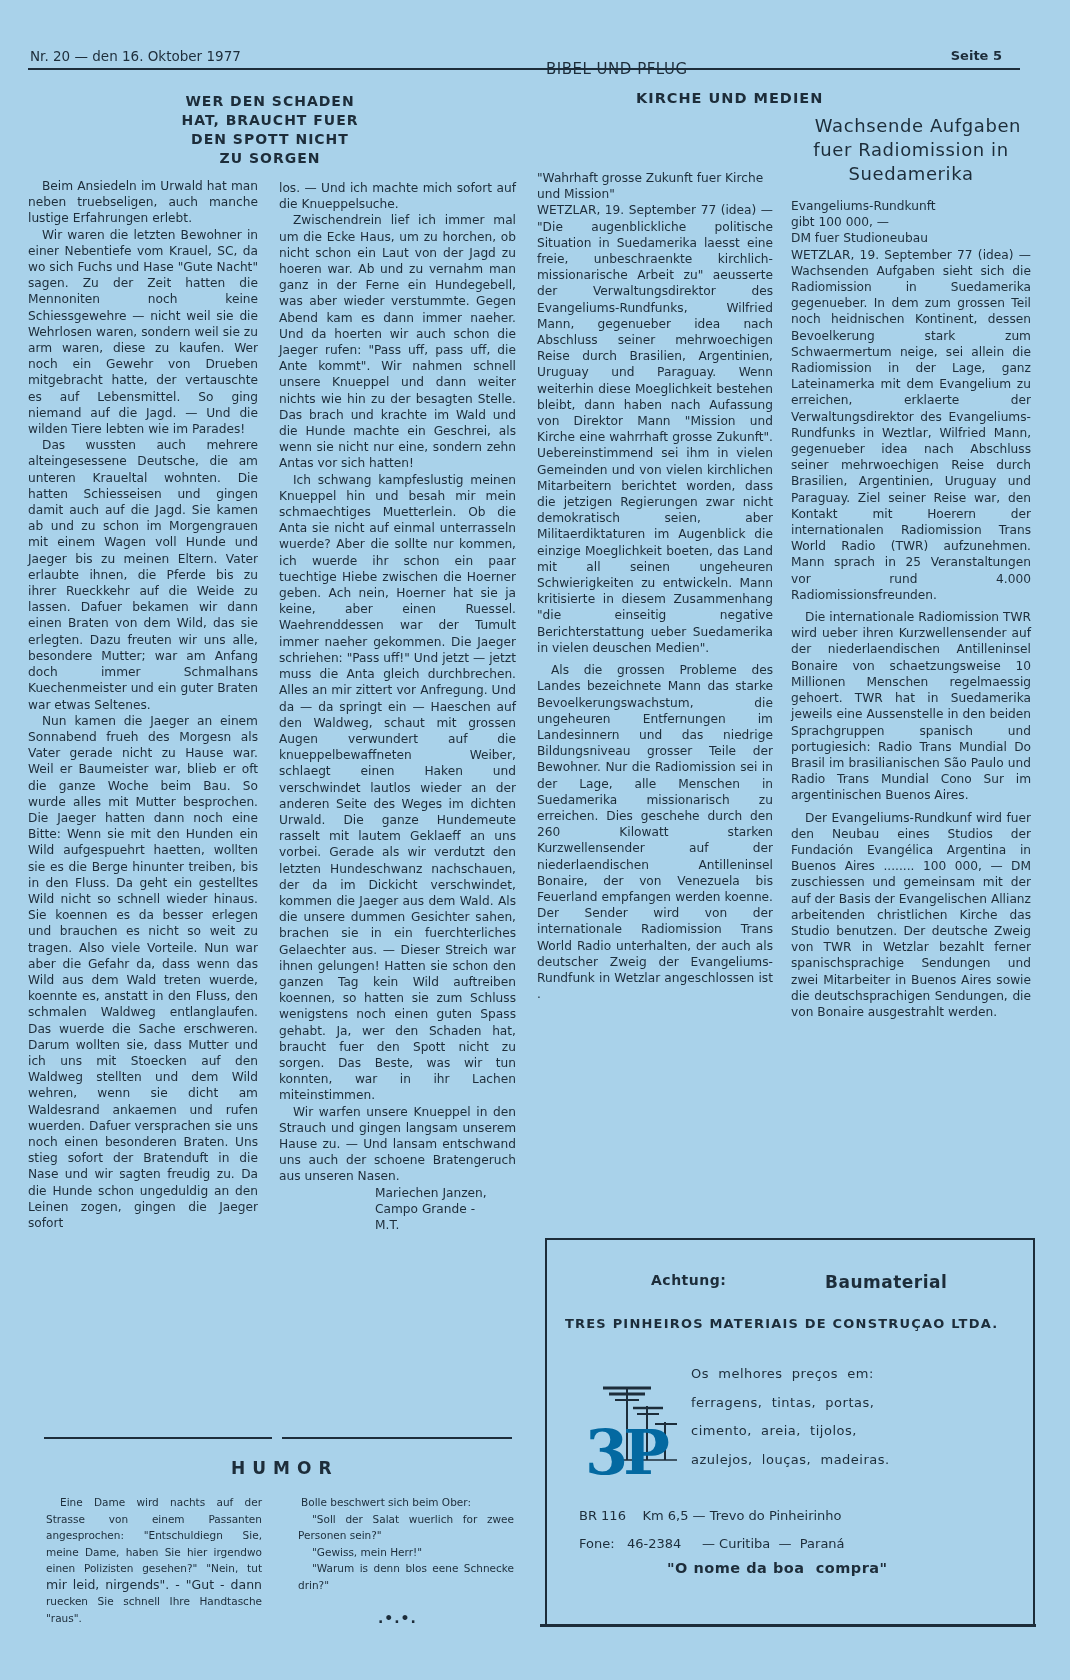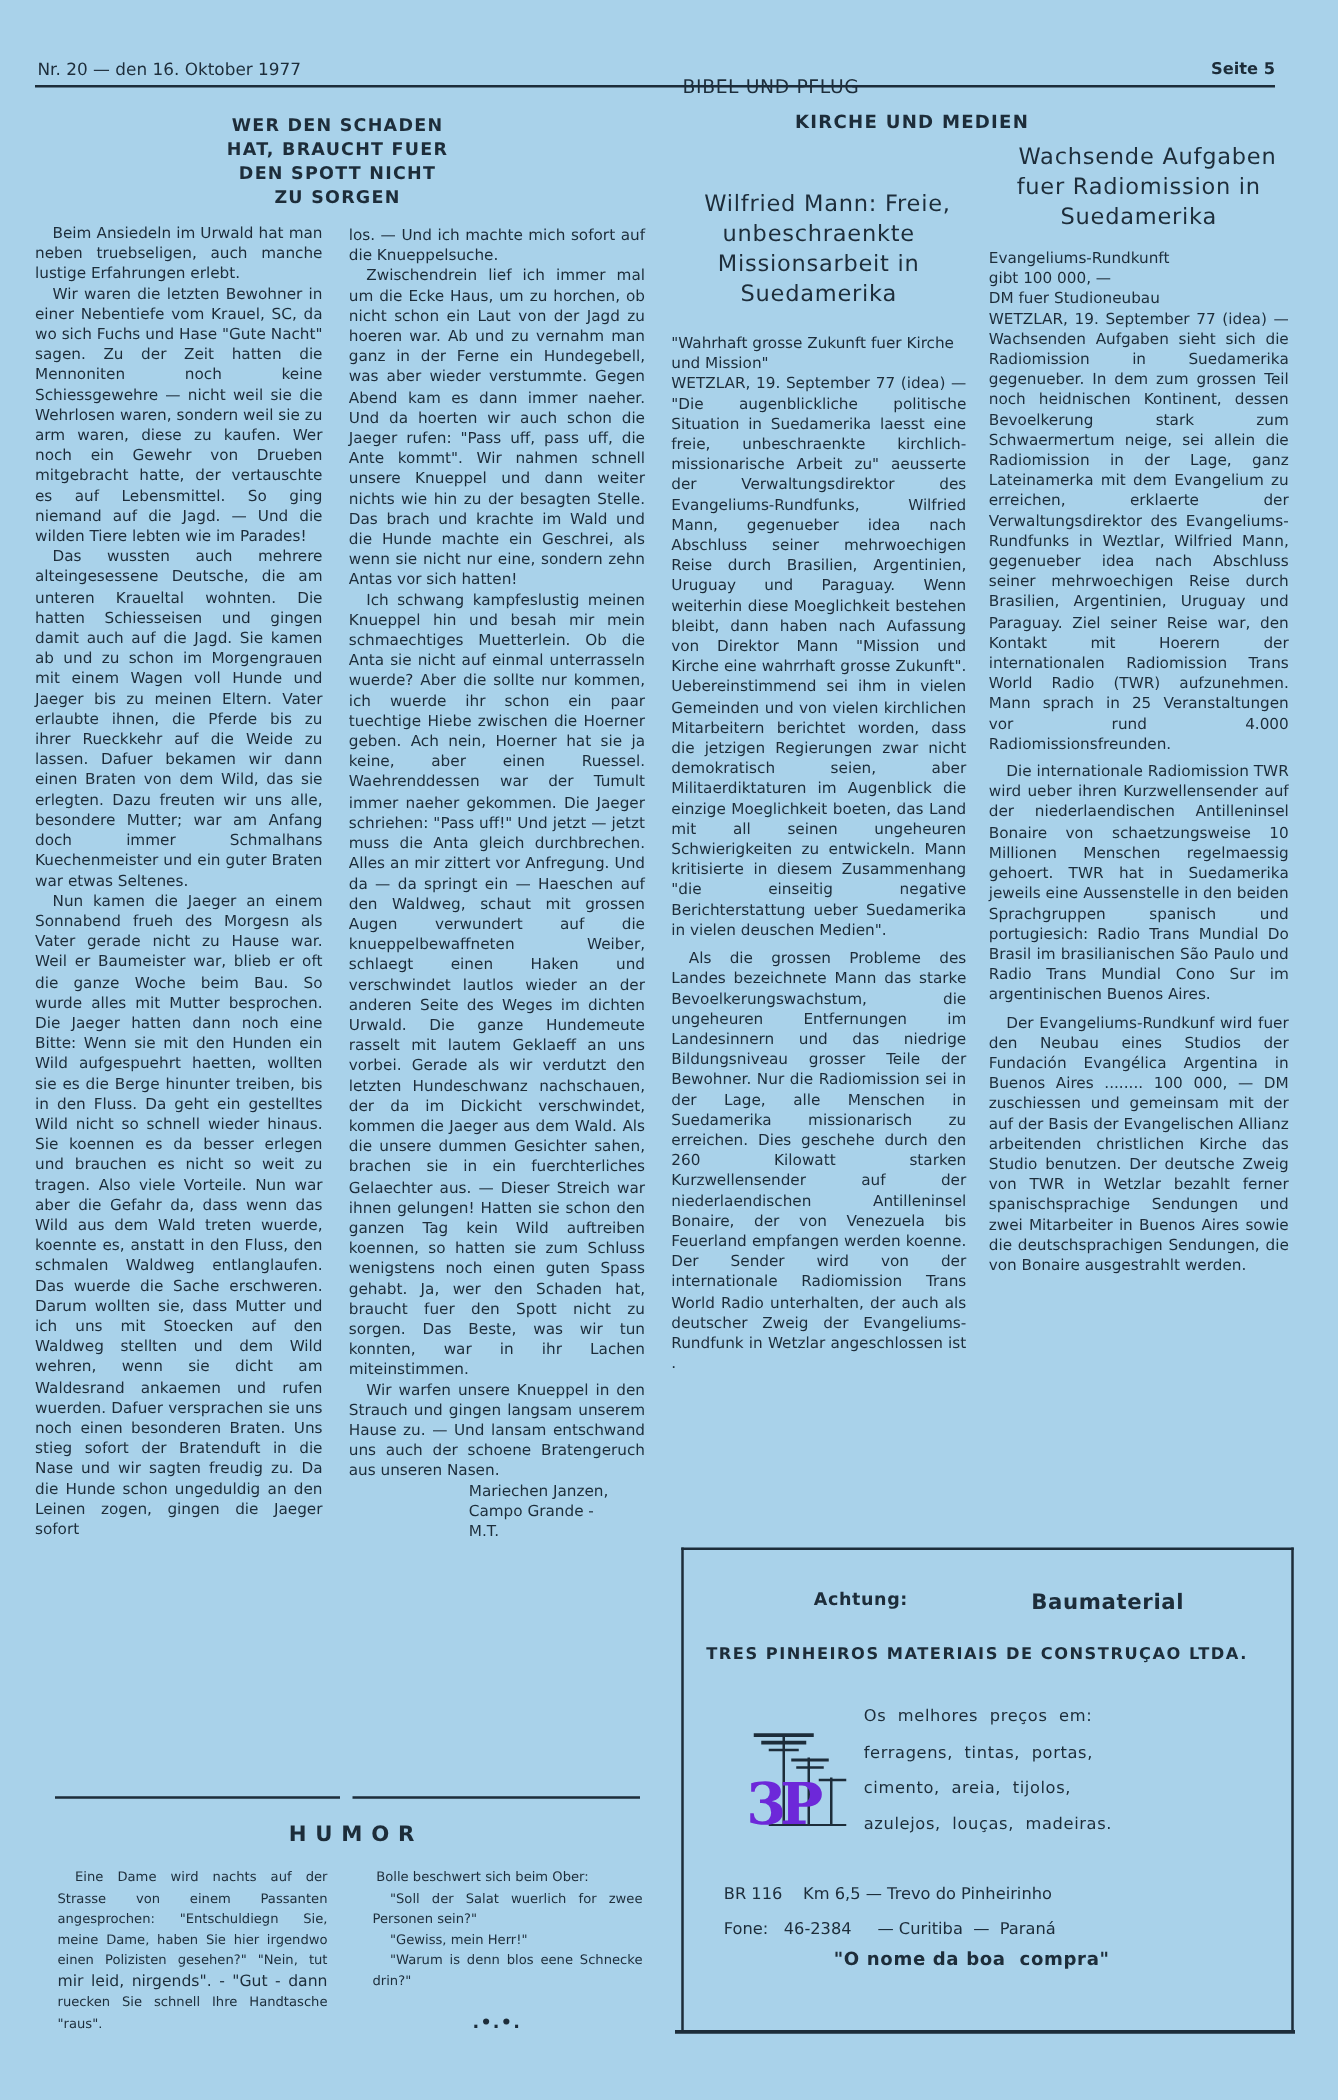--- a/index.html
+++ b/index.html
@@ -7,21 +7,21 @@
     width: 1070px; height: 1680px; overflow: hidden;
     background: #a9d2ea;
     color: #1d2d3a;
     font-family: "DejaVu Sans", sans-serif;
     position: relative;
   }
   .page { position: absolute; left: 0; top: 0; width: 1070px; height: 1680px; }
   .masthead { position: absolute; left: 28px; top: 44px; width: 992px; height: 24px; border-bottom: 2px solid #1d2d3a; font-size: 13.5px; text-decoration: underline; }
   .masthead .date { position: absolute; left: 2px; top: 4px; }
   .masthead .title { position: absolute; left: 518px; top: 16px; font-size: 15px; letter-spacing: 0.5px; }
-  .masthead .page-no { position: absolute; right: 0; top: 4px; font-weight: bold; font-size: 13px; }
+  .masthead .page-no { position: absolute; right: 18px; top: 4px; font-weight: bold; font-size: 13px; }
   .col { position: absolute; font-size: 12.2px; line-height: 16.2px; text-align: justify; hyphens: manual; }
   .col p { margin: 0; text-indent: 14px; }
   .col p.noindent { text-indent: 0; }
   .headline { font-weight: bold; text-align: center; font-size: 14px; line-height: 19px; letter-spacing: 1px; margin: 0; }
   .section-head { position: absolute; left: 636px; top: 90px; font-weight: bold; font-size: 14.5px; letter-spacing: 1px; }
   .subhead { font-weight: normal; font-size: 18px; line-height: 24px; text-align: center; margin: 0; letter-spacing: 0.6px; }
   .lede { text-align: left; }
   .byline { text-align: left; padding-left: 96px; }
   .rule { position: absolute; height: 2px; background: #1d2d3a; }
   .humor-title { position: absolute; left: 231px; top: 1458px; font-weight: bold; font-size: 17px; letter-spacing: 7px; }
@@ -34,21 +34,21 @@
   .ad-bottom { position: absolute; left: 540px; top: 1624px; width: 496px; height: 3px; background: #1d2d3a; }
   .ad-box { position: absolute; left: 545px; top: 1238px; width: 486px; height: 386px; border: 2px solid #1d2d3a; border-bottom: none; }
   .ad .txt { position: absolute; white-space: nowrap; }
   .ad-achtung { left: 106px; top: 34px; font-weight: bold; font-size: 14px; letter-spacing: 0.5px; }
   .ad-baum { left: 280px; top: 34px; font-weight: bold; font-size: 17px; letter-spacing: 0.5px; }
   .ad-company { left: 20px; top: 78px; font-weight: bold; font-size: 13px; letter-spacing: 1.2px; }
   .ad-offer { left: 146px; top: 122px; font-size: 13px; letter-spacing: 0.5px; line-height: 28.5px; }
   .ad-address { left: 34px; top: 264px; font-size: 13px; line-height: 28px; }
   .ad-slogan { left: 122px; top: 322px; font-weight: bold; font-size: 14.5px; letter-spacing: 0.5px; }
   .ad-logo { position: absolute; left: 40px; top: 140px; width: 100px; height: 90px; }
-  .ad-logo .three-p { position: absolute; left: 12px; top: 38px; font-family: "DejaVu Serif", serif; font-weight: bold; font-size: 46px; letter-spacing: -5px; color: #6d28d9; }
+  .ad-logo .three-p { position: absolute; left: 0; top: 38px; font-family: "DejaVu Serif", serif; font-weight: bold; font-size: 62px; letter-spacing: -5px; color: #0369a1; }
 </style>
 </head>
 <body>
 
 <div class="page">
 
   <div class="masthead">
     <span class="date">Nr. 20 — den 16. Oktober 1977</span>
     <span class="title">BIBEL UND PFLUG</span>
     <span class="page-no">Seite 5</span>
@@ -76,21 +76,20 @@
     <div class="byline">
       <div>Mariechen Janzen,</div>
       <div>Campo Grande -</div>
       <div>M.T.</div>
     </div>
   </div>
 
   <div class="section-head">KIRCHE UND MEDIEN</div>
 
   <div class="col" style="left:537px;top:152px;width:236px;">
-    <p class="subhead">Wilfried Mann: Freie, unbeschraenkte Missionsarbeit in Suedamerika</p>
     <div style="height:18px;"></div>
     <p class="noindent lede">"Wahrhaft grosse Zukunft fuer Kirche und Mission"</p>
     <p class="noindent">WETZLAR, 19. September 77 (idea) — "Die augenblickliche politische Situation in Suedamerika laesst eine freie, unbeschraenkte kirchlich-missionarische Arbeit zu" aeusserte der Verwaltungsdirektor des Evangeliums-Rundfunks, Wilfried Mann, gegenueber idea nach Abschluss seiner mehrwoechigen Reise durch Brasilien, Argentinien, Uruguay und Paraguay. Wenn weiterhin diese Moeglichkeit bestehen bleibt, dann haben nach Aufassung von Direktor Mann "Mission und Kirche eine wahrrhaft grosse Zukunft". Uebereinstimmend sei ihm in vielen Gemeinden und von vielen kirchlichen Mitarbeitern berichtet worden, dass die jetzigen Regierungen zwar nicht demokratisch seien, aber Militaerdiktaturen im Augenblick die einzige Moeglichkeit boeten, das Land mit all seinen ungeheuren Schwierigkeiten zu entwickeln. Mann kritisierte in diesem Zusammenhang "die einseitig negative Berichterstattung ueber Suedamerika in vielen deuschen Medien".</p>
     <div style="height:6px;"></div>
     <p>Als die grossen Probleme des Landes bezeichnete Mann das starke Bevoelkerungswachstum, die ungeheuren Entfernungen im Landesinnern und das niedrige Bildungsniveau grosser Teile der Bewohner. Nur die Radiomission sei in der Lage, alle Menschen in Suedamerika missionarisch zu erreichen. Dies geschehe durch den 260 Kilowatt starken Kurzwellensender auf der niederlaendischen Antilleninsel Bonaire, der von Venezuela bis Feuerland empfangen werden koenne. Der Sender wird von der internationale Radiomission Trans World Radio unterhalten, der auch als deutscher Zweig der Evangeliums-Rundfunk in Wetzlar angeschlossen ist .</p>
   </div>
 
   <div class="col" style="left:791px;top:114px;width:240px;">
     <p class="subhead">Wachsende Aufgaben fuer Radiomission in Suedamerika</p>
     <div style="height:12px;"></div>

